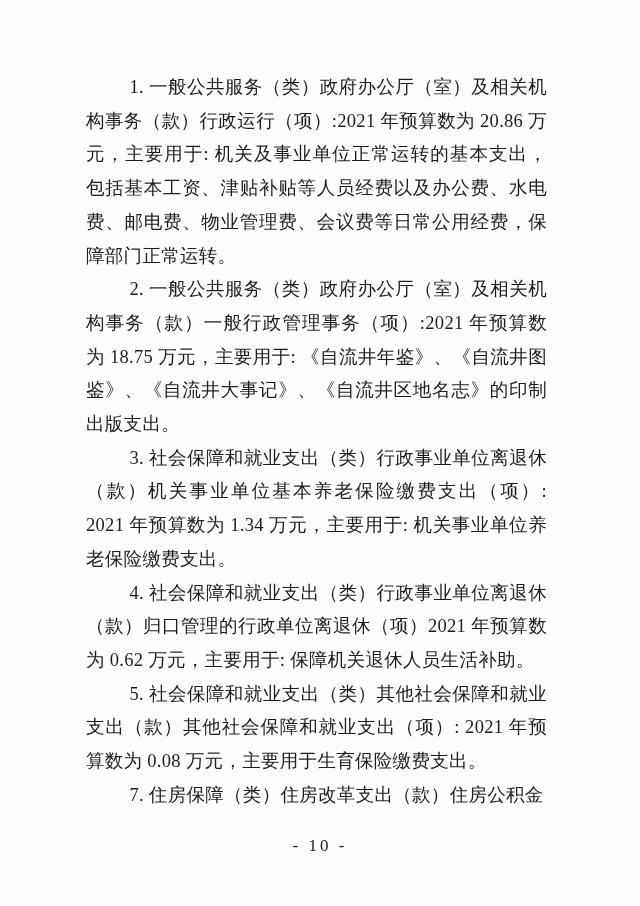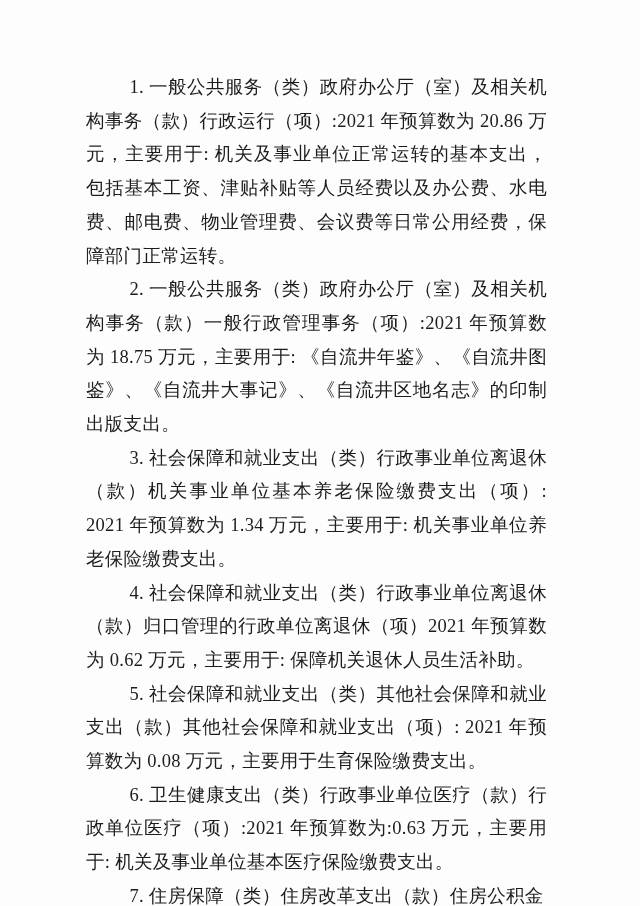--- a/index.html
+++ b/index.html
@@ -46,16 +46,16 @@
 </head>
 <body>
 
 <div class="doc-page">
   <div class="doc-content">
     <p class="para">1. 一般公共服务（类）政府办公厅（室）及相关机构事务（款）行政运行（项）:2021 年预算数为 20.86 万元，主要用于: 机关及事业单位正常运转的基本支出，包括基本工资、津贴补贴等人员经费以及办公费、水电费、邮电费、物业管理费、会议费等日常公用经费，保障部门正常运转。</p>
     <p class="para">2. 一般公共服务（类）政府办公厅（室）及相关机构事务（款）一般行政管理事务（项）:2021 年预算数为 18.75 万元，主要用于: 《自流井年鉴》、《自流井图鉴》、《自流井大事记》、《自流井区地名志》的印制出版支出。</p>
     <p class="para">3. 社会保障和就业支出（类）行政事业单位离退休（款）机关事业单位基本养老保险缴费支出（项）: 2021 年预算数为 1.34 万元，主要用于: 机关事业单位养老保险缴费支出。</p>
     <p class="para">4. 社会保障和就业支出（类）行政事业单位离退休（款）归口管理的行政单位离退休（项）2021 年预算数为 0.62 万元，主要用于: 保障机关退休人员生活补助。</p>
     <p class="para">5. 社会保障和就业支出（类）其他社会保障和就业支出（款）其他社会保障和就业支出（项）: 2021 年预算数为 0.08 万元，主要用于生育保险缴费支出。</p>
-    <p class="para">6. 卫生健康支出（类）行政事业单位医疗（款）行政单位医疗（项）:2021 年预算数为:0.63 万元，主要用于: 机关及事业单位基本医疗保险缴费支出。</p>
     <p class="para">7. 住房保障（类）住房改革支出（款）住房公积金</p>
   </div>
+  <div class="doc-footer">- 10 -</div>
 </div>
 
 </body></html>

